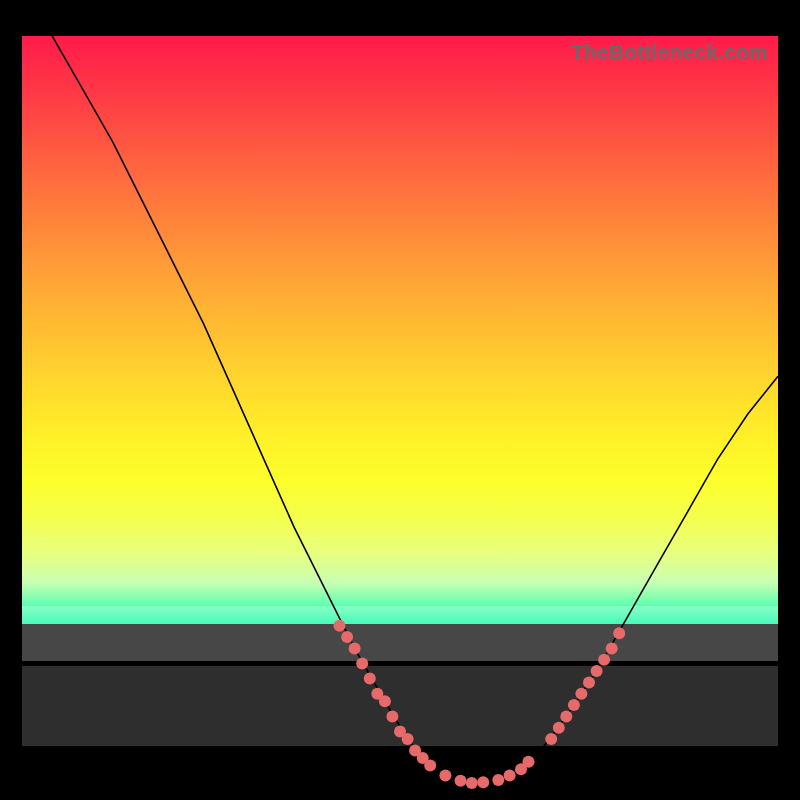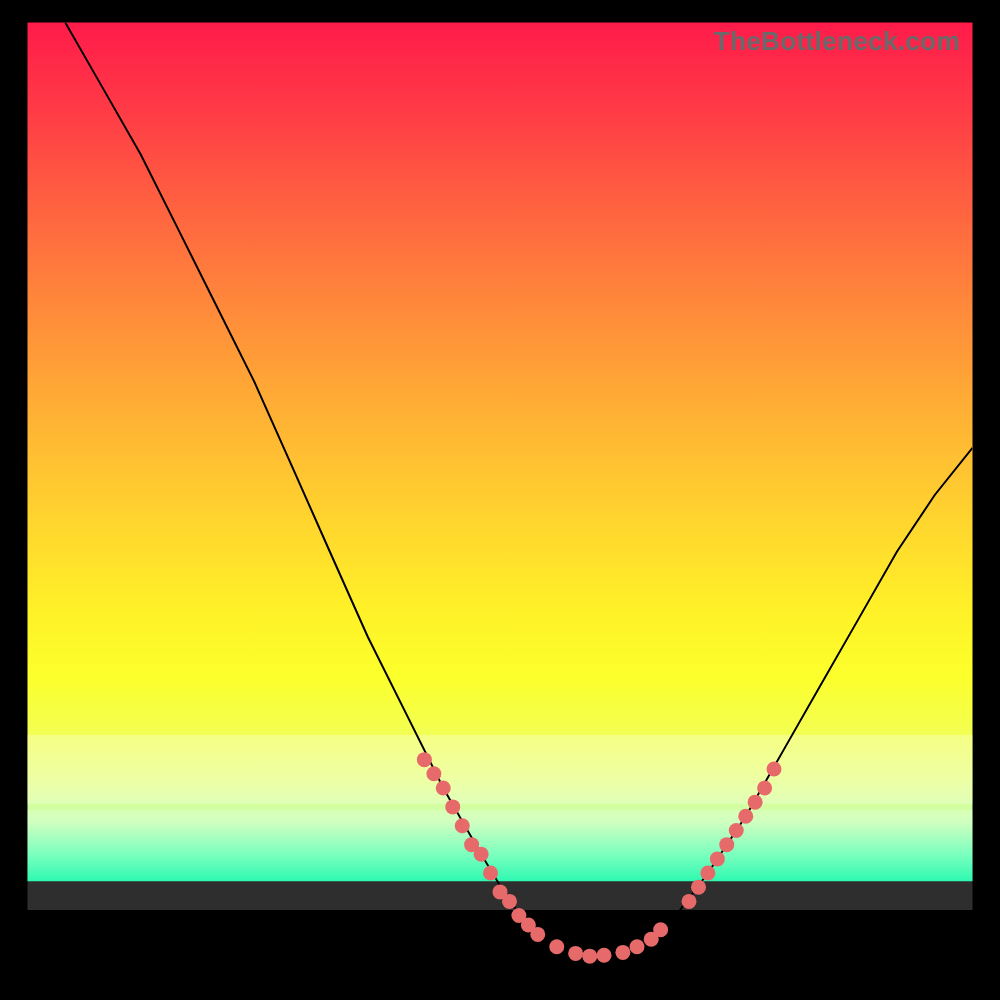--- a/index.html
+++ b/index.html
@@ -6,23 +6,23 @@
     margin: 0;
     padding: 0;
     width: 800px;
     height: 800px;
     background: #000;
     overflow: hidden;
   }
   .frame {
     position: absolute;
     left: 22px;
-    top: 18px;
+    top: 36px;
     width: 756px;
-    height: 687px;
+    height: 588px;
     background: linear-gradient(to bottom,
       #ff1b4a 0%,
       #ff3a46 10%,
       #ff6440 22%,
       #ff8c3a 34%,
       #ffb234 46%,
       #ffd52e 58%,
       #fff028 68%,
       #fcff2b 76%,
       #f4ff4d 82%,

